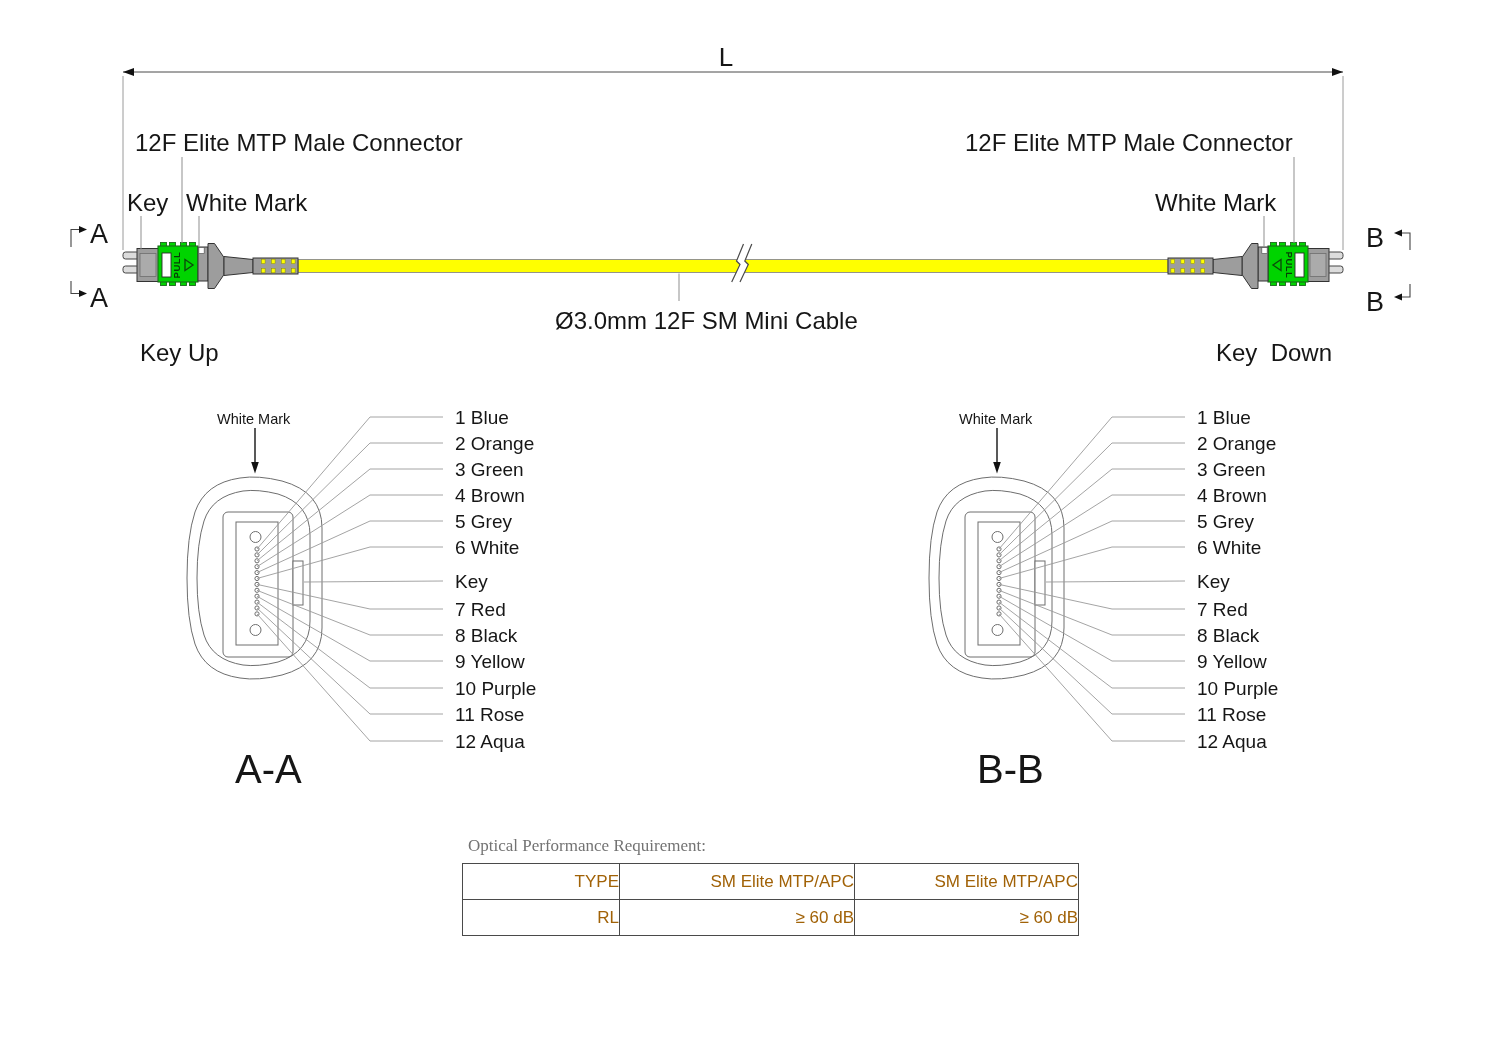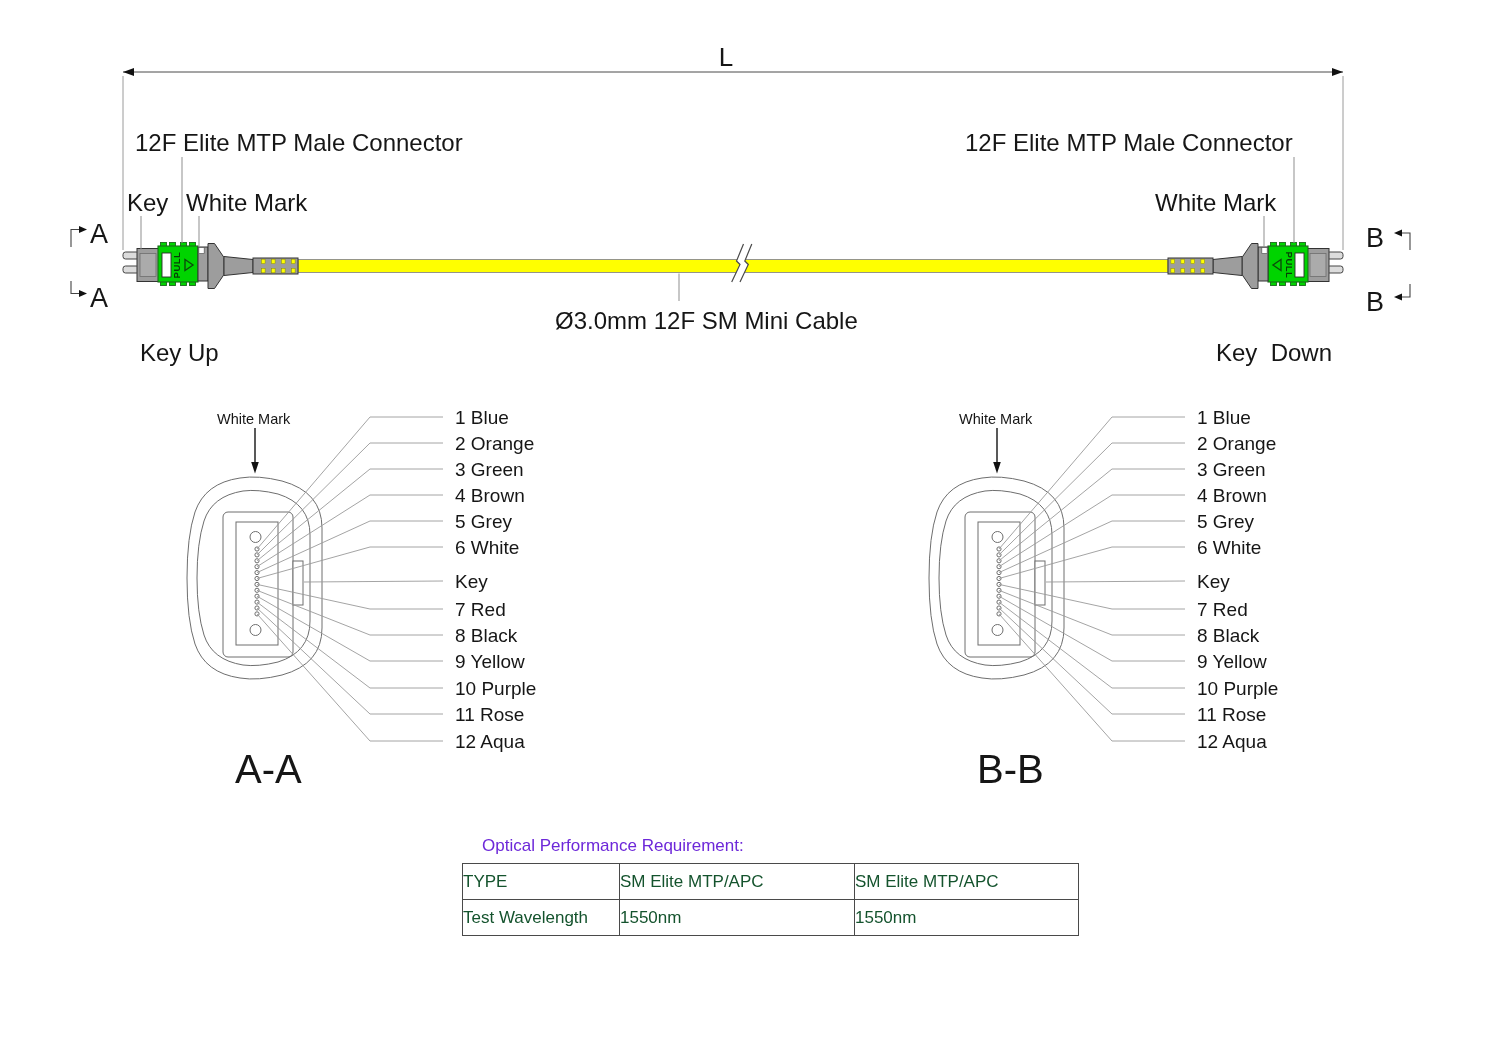--- a/index.html
+++ b/index.html
@@ -9,24 +9,24 @@
   svg text{font-family:"Liberation Sans", sans-serif;fill:#161616;}
   .lbl-main{font-size:24px;}
   .lbl-sec{font-size:27px;}
   .lbl-fiber{font-size:19px;}
   .lbl-wm{font-size:14.5px;}
   .lbl-title{font-size:40px;}
   .lbl-dim{font-size:26px;}
   .pull-txt{font-size:9.5px;font-weight:bold;fill:#063d06;letter-spacing:.5px;}
   .pre{white-space:pre;}
   .perf{position:absolute;left:462px;top:836px;width:616px;}
-  .perf-title{font-size:17px;color:#6d28d9;margin-left:20px;margin-bottom:7px;}
+  .perf-title{font-size:17px;color:#737373;margin-left:6px;margin-bottom:7px;font-family:Liberation Serif, serif;}
   table.perf-tbl{border-collapse:collapse;table-layout:fixed;width:616px;}
-  table.perf-tbl td{border:1px solid #4a4a4a;height:35px;text-align:left;
-        vertical-align:middle;font-size:17px;color:#14532d;padding:0;}
+  table.perf-tbl td{border:1px solid #4a4a4a;height:35px;text-align:right;
+        vertical-align:middle;font-size:17px;color:#a16207;padding:0;}
 </style>
 </head>
 <body>
 
 <div class="page">
 
 <svg width="1500" height="815" viewBox="0 0 1500 815">
   <defs>
 
     <g id="connector-body">
@@ -226,21 +226,21 @@
           <col style="width:235px">
           <col style="width:224px">
         </colgroup>
     <tbody>
       <tr>
         <td>TYPE</td>
         <td>SM Elite MTP/APC</td>
         <td>SM Elite MTP/APC</td>
       </tr>
       <tr>
-        <td>Test Wavelength</td>
-        <td>1550nm</td>
-        <td>1550nm</td>
+        <td>RL</td>
+        <td>≥ 60 dB</td>
+        <td>≥ 60 dB</td>
       </tr>
     </tbody>
   </table>
 </div>
 
 </div>
 
 </body></html>

